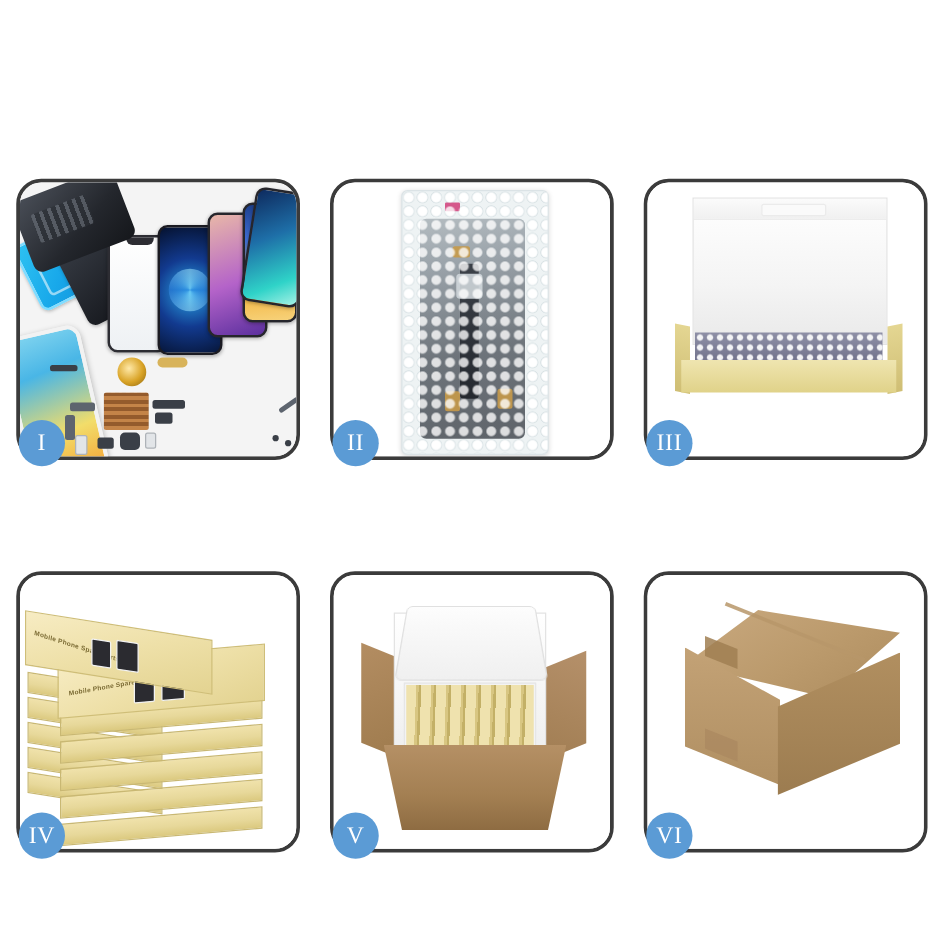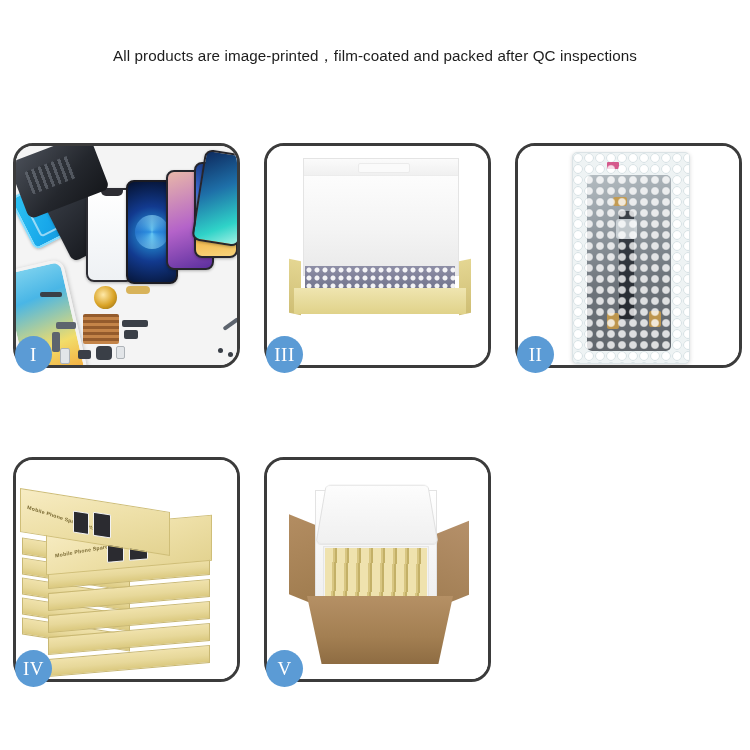--- a/index.html
+++ b/index.html
@@ -345,21 +345,20 @@
     position:absolute;left:46px;top:128px;width:26px;height:16px;
     background:#a98760;opacity:.7;transform:skewY(22deg);
   }
 </style>
 </head>
 <body>
 
 <div class="page">
 
   <div class="header">
-    <div class="sub-title">All products are image-printed，film-coated and packed after QC inspections</div>
   </div>
 
   <div class="grid">
 
     <div class="panel">
       <div class="panel-inner p1">
         <div class="phone ph-adh"></div>
         <div class="phone ph-dark"></div>
         <div class="phone ph-white"></div>
         <div class="phone ph-blue"></div>
@@ -381,49 +380,49 @@
         <div class="prt w" style="left:44px;top:202px;width:10px;height:16px;"></div>
         <div class="prt w" style="left:100px;top:200px;width:9px;height:13px;"></div>
         <div class="prt l" style="left:206px;top:176px;width:18px;height:4px;transform:rotate(-35deg);"></div>
         <div class="prt" style="left:202px;top:202px;width:5px;height:5px;border-radius:50%;"></div>
         <div class="prt" style="left:212px;top:206px;width:5px;height:5px;border-radius:50%;"></div>
       </div>
       <div class="badge">I</div>
     </div>
 
     <div class="panel">
-      <div class="panel-inner p3">
-        <div class="b3-lid">
-          <div class="b3-lid-tab"></div>
-        </div>
-        <div class="b3-tray-l"></div>
-        <div class="b3-tray-r"></div>
-        <div class="b3-foam"></div>
-        <div class="b3-tray-front"></div>
-      </div>
-      <div class="badge">III</div>
-    </div>
-
-    <div class="panel">
       <div class="panel-inner p2">
         <div class="bubble-bag">
           <div class="bag-screen"></div>
           <div class="bag-flex"></div>
           <div class="bag-conn"></div>
           <div class="bag-gold" style="left:40px;top:44px;width:14px;height:9px;"></div>
           <div class="bag-gold" style="left:34px;top:160px;width:12px;height:16px;"></div>
           <div class="bag-gold" style="left:76px;top:158px;width:12px;height:16px;"></div>
           <div class="bag-label"></div>
           <div class="bubble-overlay"></div>
         </div>
       </div>
       <div class="badge">II</div>
     </div>
 
     <div class="panel">
+      <div class="panel-inner p3">
+        <div class="b3-lid">
+          <div class="b3-lid-tab"></div>
+        </div>
+        <div class="b3-tray-l"></div>
+        <div class="b3-tray-r"></div>
+        <div class="b3-foam"></div>
+        <div class="b3-tray-front"></div>
+      </div>
+      <div class="badge">III</div>
+    </div>
+
+    <div class="panel">
       <div class="panel-inner p4">
 
         <div class="stack-box" style="left:6px;top:86px;width:108px;height:17px;transform:skewY(9deg);"></div>
         <div class="stack-box" style="left:6px;top:106px;width:108px;height:17px;transform:skewY(9deg);"></div>
         <div class="stack-box" style="left:6px;top:126px;width:108px;height:17px;transform:skewY(9deg);"></div>
         <div class="stack-box" style="left:6px;top:146px;width:108px;height:17px;transform:skewY(9deg);"></div>
         <div class="stack-box" style="left:6px;top:166px;width:108px;height:17px;transform:skewY(9deg);"></div>
 
         <div class="stack-box" style="left:32px;top:104px;width:162px;height:18px;transform:skewY(-5deg);"></div>
         <div class="stack-box" style="left:32px;top:126px;width:162px;height:18px;transform:skewY(-5deg);"></div>
@@ -454,15 +453,26 @@
         <div class="c5-flapR"></div>
         <div class="c5-foam"></div>
         <div class="c5-inner"></div>
         <div class="c5-golds"></div>
         <div class="c5-foamlid"></div>
         <div class="c5-body"></div>
       </div>
       <div class="badge">V</div>
     </div>
 
+    <div class="panel">
+      <div class="panel-inner p6">
+        <div class="c6-top"></div>
+        <div class="c6-left"></div>
+        <div class="c6-right"></div>
+        <div class="c6-seam" style="left:58px;top:44px;width:120px;height:3px;transform:rotate(22deg);"></div>
+        <div class="c6-tape"></div>
+        <div class="c6-tape2"></div>
+      </div>
+      <div class="badge">VI</div>
+    </div>
 
   </div>
 </div>
 
 </body></html>

